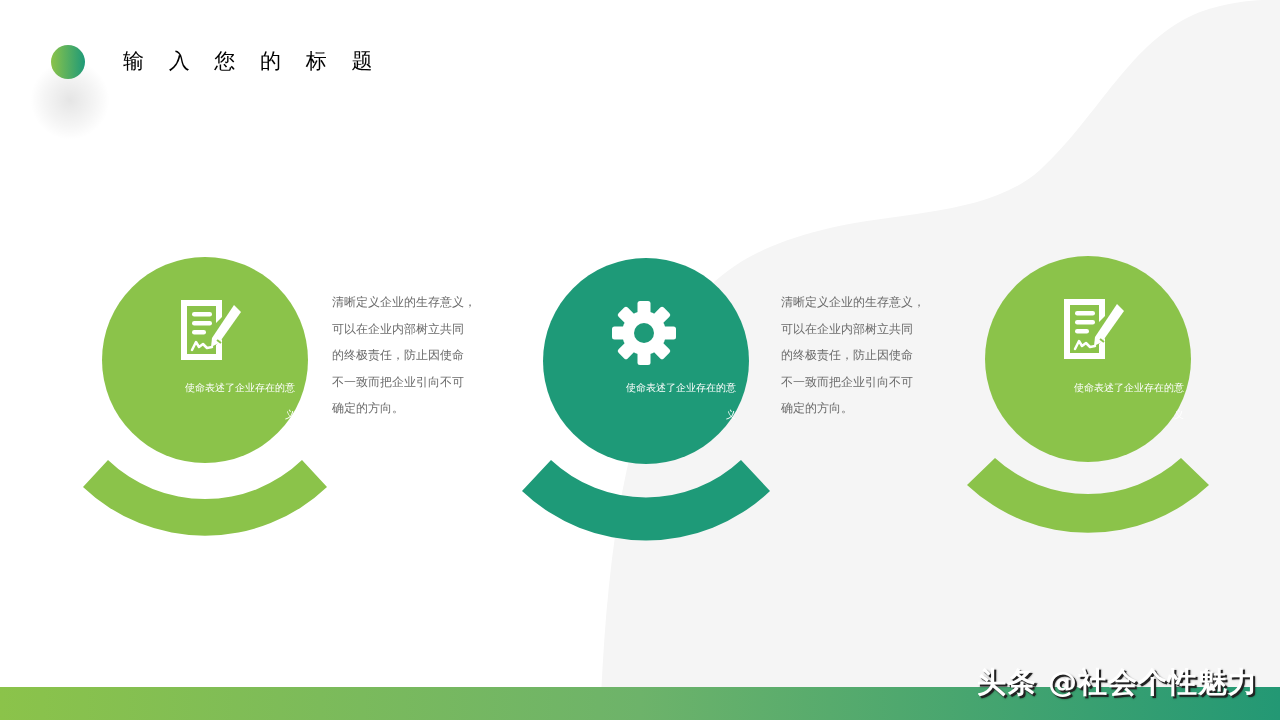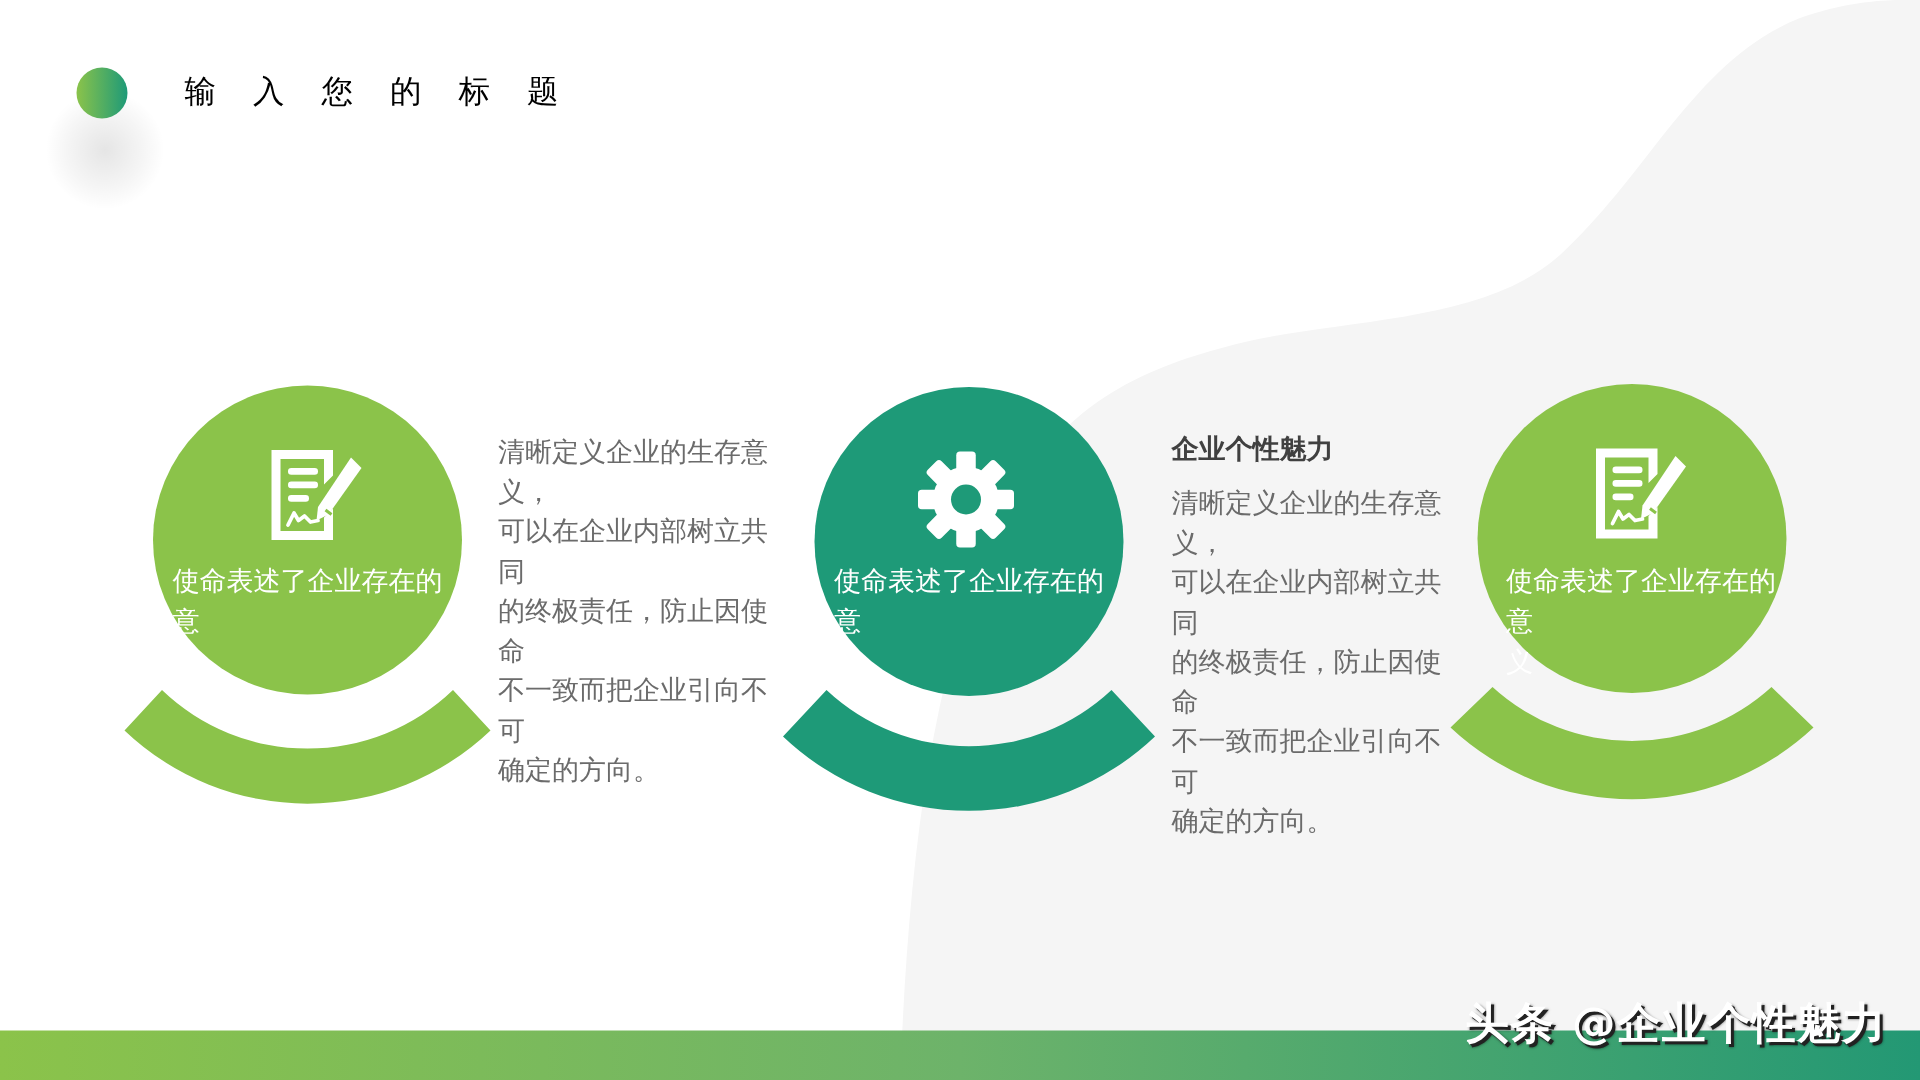--- a/index.html
+++ b/index.html
@@ -20,26 +20,26 @@
       z-index: 2;
     }
     .page-title {
       position: absolute; left: 123px; top: 47px; font-size: 21px; color: #000000;
       letter-spacing: 9px; z-index: 2; white-space: nowrap;
     }
     .item { position: absolute; z-index: 2; }
     .circle-svg { position: absolute; left: 0; top: 0; overflow: visible; }
     .circle-icon { position: absolute; }
     .circle-text {
-      position: absolute; width: 180px; text-align: left; color: #ffffff;
-      font-size: 18px; line-height: 27px;
+      position: absolute; width: 180px; text-align: right; color: #ffffff;
+      font-size: 10px; line-height: 27px;
     }
     .desc { position: absolute; z-index: 2; width: 180px; }
     .desc-title { font-size: 18px; font-weight: bold; color: #404040; line-height: 22px; margin: 0 0 12px 0; }
-    .desc-body { font-size: 18px; color: #6b6b6b; line-height: 26.5px; margin: 0; }
+    .desc-body { font-size: 12px; color: #6b6b6b; line-height: 26.5px; margin: 0; }
     .bottom-bar {
       position: absolute; left: 0; top: 687px; width: 1280px; height: 33px;
       background: linear-gradient(90deg, #8bc34a 0%, #6db36a 50%, #239874 100%);
       z-index: 2;
     }
     .watermark {
       position: absolute; right: 22px; top: 663px; font-size: 29px; font-weight: bold; color: #ffffff;
       text-shadow: 2px 2px 0 #222, 2px 2px 2px rgba(0,0,0,0.6);
       z-index: 3; white-space: nowrap; letter-spacing: 1px;
     }
@@ -104,21 +104,20 @@
     </g>
     <circle r="10" fill="#1e9a78"></circle>
   </svg>
   <div class="circle-text" style="left:556px;top:374px;">
     <div>使命表述了企业存在的意</div>
     <div>义</div>
   </div>
 </div>
 
 <div class="desc" style="left:781px;top:289px;">
-  <div class="desc-title">企业个性魅力</div>
   <div class="desc-body">
     <div>清晰定义企业的生存意义，</div>
     <div>可以在企业内部树立共同</div>
     <div>的终极责任，防止因使命</div>
     <div>不一致而把企业引向不可</div>
     <div>确定的方向。</div>
   </div>
 </div>
 
 <div class="item" style="left:0;top:0;">
@@ -135,13 +134,13 @@
     <path d="M56 8 L63 15 L41 46 L33 50 L34 41 Z" fill="#fff"></path>
     <path d="M39 43 L43 46" stroke="#8bc34a" stroke-width="2"></path>
   </svg>
   <div class="circle-text" style="left:1004px;top:374px;">
     <div>使命表述了企业存在的意</div>
     <div>义</div>
   </div>
 </div>
 
 <div class="bottom-bar"></div>
-<div class="watermark">头条 @企业个性魅力</div>
+<div class="watermark">头条 @社会个性魅力</div>
 
 </body></html>

